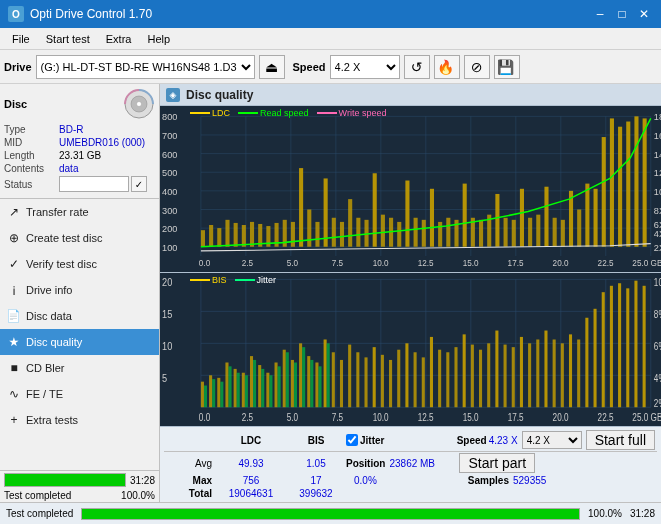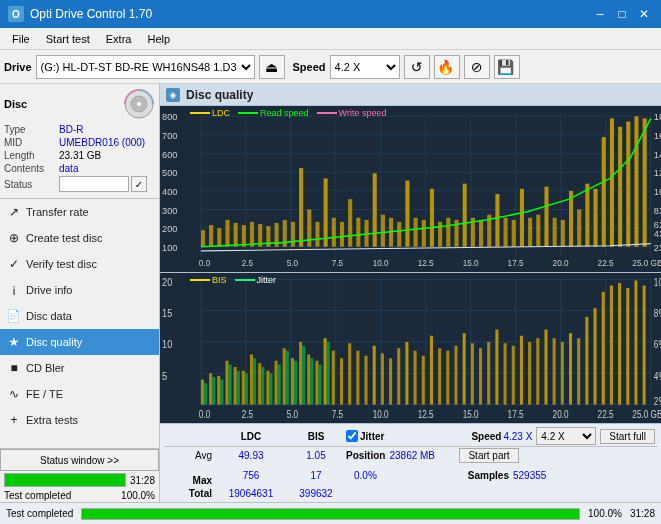--- a/index.html
+++ b/index.html
@@ -70,21 +70,21 @@
     .chart-upper { flex: 1; position: relative; background: #1a2a3a; border-bottom: 1px solid #b0c0d0; }
     .chart-lower { height: 45%; position: relative; background: #1a2a3a; }
 
     
     .chart-legend { position: absolute; top: 2px; left: 30px; display: flex; gap: 8px; z-index: 10; font-size: 9px; }
     .legend-item { display: flex; align-items: center; gap: 2px; }
     .legend-dot { width: 20px; height: 2px; }
 
     
     .stats-bar { background: #e8eef4; border-top: 1px solid #b0c0d0; padding: 2px 4px; }
-    .start-full-btn { background: #f0f0f0; border: 1px solid #aaa; padding: 1px 8px; cursor: pointer; font-size: 10px; }
+    .start-full-btn { background: #f0f0f0; border: 1px solid #aaa; padding: 1px 8px; cursor: pointer; font-size: 14px; }
 
     
     svg { width: 100%; height: 100%; }
 
     
     .bottom-status { background: #e8eef4; border-top: 1px solid #c0c0c0; height: 22px; display: flex; align-items: center; padding: 0 6px; gap: 8px; font-size: 10px; }
   </style>
 </head>
 <body>
 
@@ -197,21 +197,20 @@
         <span class="nav-item-icon">∿</span>
         <span>FE / TE</span>
       </div>
       <div class="nav-item">
         <span class="nav-item-icon">+</span>
         <span>Extra tests</span>
       </div>
     </div>
 
     <div class="status-bar">
-      <button class="status-btn">Status window &gt;&gt;</button>
       <div class="progress-row">
         <div class="progress-bar-bg">
           <div class="progress-bar-fill" style="width: 100%;"></div>
         </div>
         <span class="progress-time">31:28</span>
       </div>
       <div style="padding: 1px 4px; font-size: 10px; display: flex; justify-content: space-between; align-items: center;">
         <span>Test completed</span>
         <span style="color: #000;">100.0%</span>
       </div>
@@ -517,21 +516,21 @@
           <div style="width:50px; text-align:right; padding-right:4px; font-weight:normal;">Avg</div>
           <div style="width:70px; text-align:center; color:#0000dd;">49.93</div>
           <div style="width:60px; text-align:center; color:#0000dd;">1.05</div>
           <div style="font-weight:bold; padding-right:4px;">Position</div>
           <div style="color:#0000dd; min-width:70px;">23862 MB</div>
           <div>
             <button class="start-full-btn">Start part</button>
           </div>
         </div>
         <div style="display:flex; font-size:10px; padding: 1px 2px; align-items:center;">
-          <div style="width:50px; text-align:right; padding-right:4px; font-weight:bold;margin-top:10px;">Max</div>
+          <div style="width:50px; text-align:right; padding-right:4px; font-weight:bold;">Max</div>
           <div style="width:70px; text-align:center; color:#0000dd;">756</div>
           <div style="width:60px; text-align:center; color:#0000dd;">17</div>
           <div style="flex:1; color:#0000dd; padding-left:8px;">0.0%</div>
           <div style="font-weight:bold; padding-right:4px;">Samples</div>
           <div style="color:#0000dd; min-width:70px;">529355</div>
           <div style="width:72px;"></div>
         </div>
         <div style="display:flex; font-size:10px; padding: 1px 2px; align-items:center;">
           <div style="width:50px; text-align:right; padding-right:4px; font-weight:bold;">Total</div>
           <div style="width:70px; text-align:center; color:#0000dd;">19064631</div>

